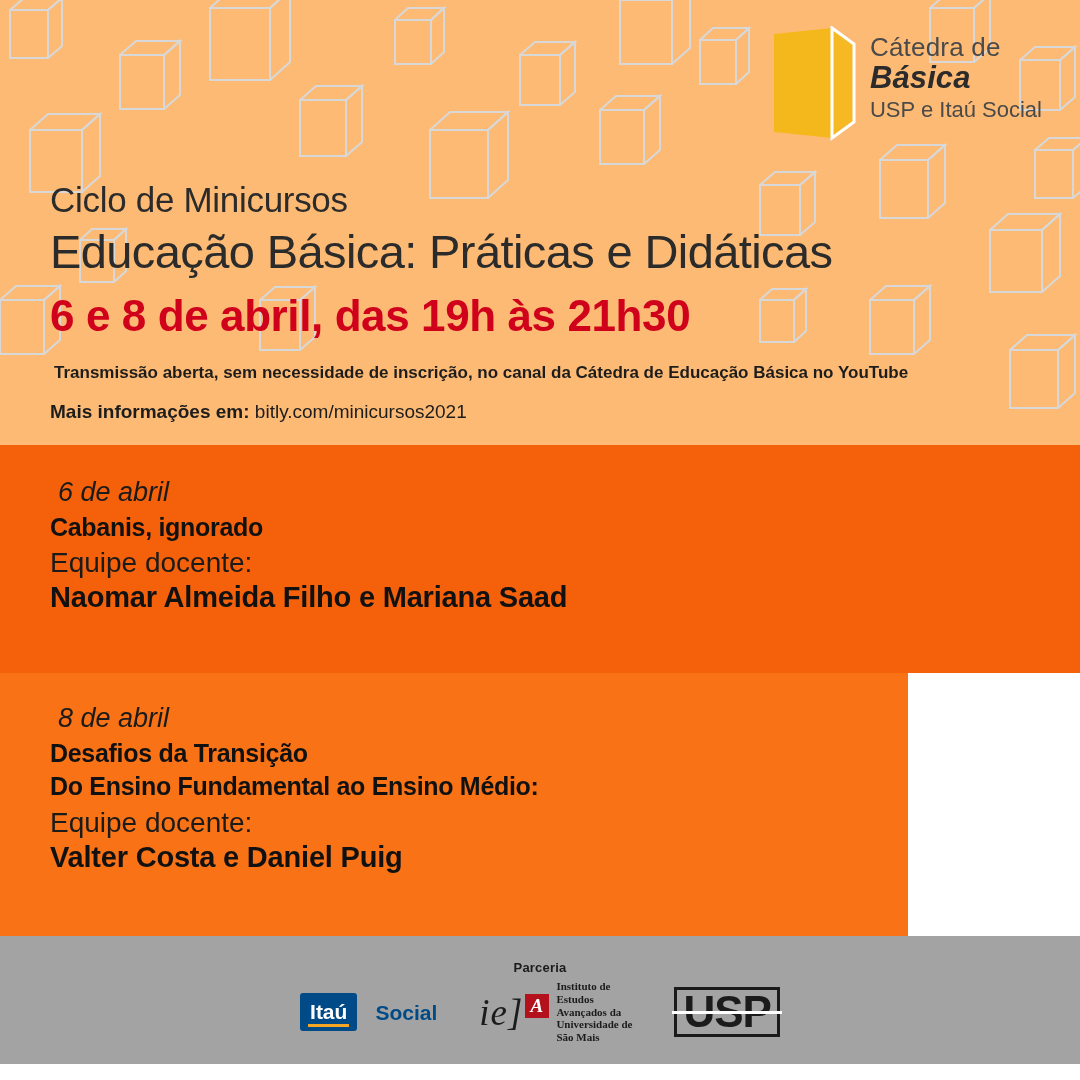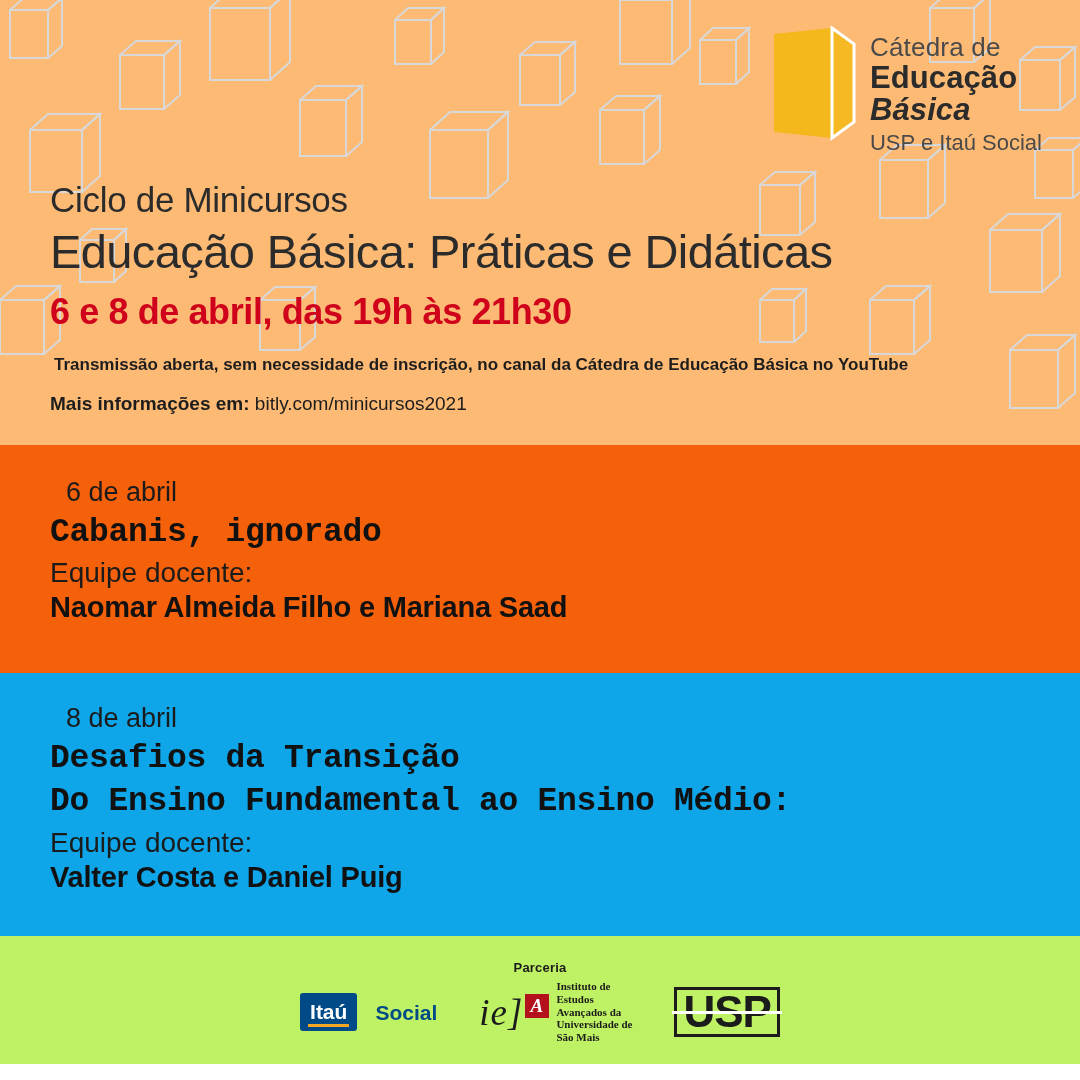--- a/index.html
+++ b/index.html
@@ -100,21 +100,21 @@
     margin: 0 0 4px 0;
   }
   .title {
     font-size: 47px;
     font-weight: 400;
     color: #2b2b2b;
     letter-spacing: -0.6px;
     margin: 0 0 12px 0;
   }
   .dates {
-    font-size: 36px;
+    font-size: 44px;
     font-weight: 700;
     color: #d0021b;
     letter-spacing: -0.4px;
     margin: 0 0 22px 0;
   }
   .note {
     font-size: 17px;
     font-weight: 700;
     color: #1d1d1d;
     margin: 0 0 18px 4px;
@@ -140,41 +140,41 @@
     height: 228px;
     background: #f4610a;
     box-sizing: border-box;
     padding: 32px 0 0 50px;
   }
   
   .band-green {
     position: absolute;
     top: 673px;
     left: 0;
-    width: 1080px;
+    width: 908px;
     height: 263px;
-    background: #0ea5e9;
+    background: #f97316;
     box-sizing: border-box;
     padding: 30px 0 0 50px;
   }
 
   .day {
     font-size: 27px;
     font-weight: 400;
     color: #1b1b1b;
-    margin: 0 0 4px 16px;
+    margin: 0 0 4px 8px;
+    font-style: italic;
   }
   .course-title {
-    font-size: 33px;
+    font-size: 25px;
     font-weight: 700;
     color: #111111;
     letter-spacing: -0.3px;
     margin: 0 0 2px 0;
     line-height: 1.25;
-    font-family: Liberation Mono, monospace;
   }
   .team-label {
     font-size: 28px;
     font-weight: 400;
     color: #1b1b1b;
     margin: 4px 0 2px 0;
   }
   .team-names {
     font-size: 29px;
     font-weight: 700;
@@ -183,21 +183,21 @@
     margin: 0;
   }
 
   
   .footer {
     position: absolute;
     top: 936px;
     left: 0;
     width: 1080px;
     height: 128px;
-    background: #bef264;
+    background: #a3a3a3;
   }
   .parceria {
     position: absolute;
     top: 24px;
     left: 0;
     width: 1080px;
     text-align: center;
     font-size: 13px;
     font-weight: 700;
     color: #1b1b1b;
@@ -445,21 +445,20 @@
     <div class="logo-block">
       <div class="logo-mark">
         <svg width="86" height="120" viewBox="0 0 86 120" xmlns="http://www.w3.org/2000/svg">
           <path d="M4 8 L62 2 L62 112 L4 106 Z" fill="#f5b81c"></path>
           <path d="M62 2 L84 18 L84 96 L62 112 Z" fill="#f5b81c" opacity="0.92"></path>
           <path d="M62 2 L84 18 L84 96 L62 112 Z" fill="none" stroke="#ffffff" stroke-width="3"></path>
         </svg>
       </div>
       <div class="logo-text">
         <div class="logo-line1">Cátedra de</div>
-        <div class="logo-line2">Educação</div>
         <div class="logo-line3">Básica</div>
         <div class="logo-line4">USP e Itaú Social</div>
       </div>
     </div>
 
     <div class="headline">
       <p class="kicker">Ciclo de Minicursos</p>
       <h1 class="title">Educação Básica: Práticas e Didáticas</h1>
       <p class="dates">6 e 8 de abril, das 19h às 21h30</p>
       <p class="note">Transmissão aberta, sem necessidade de inscrição, no canal da Cátedra de Educação Básica no YouTube</p>

